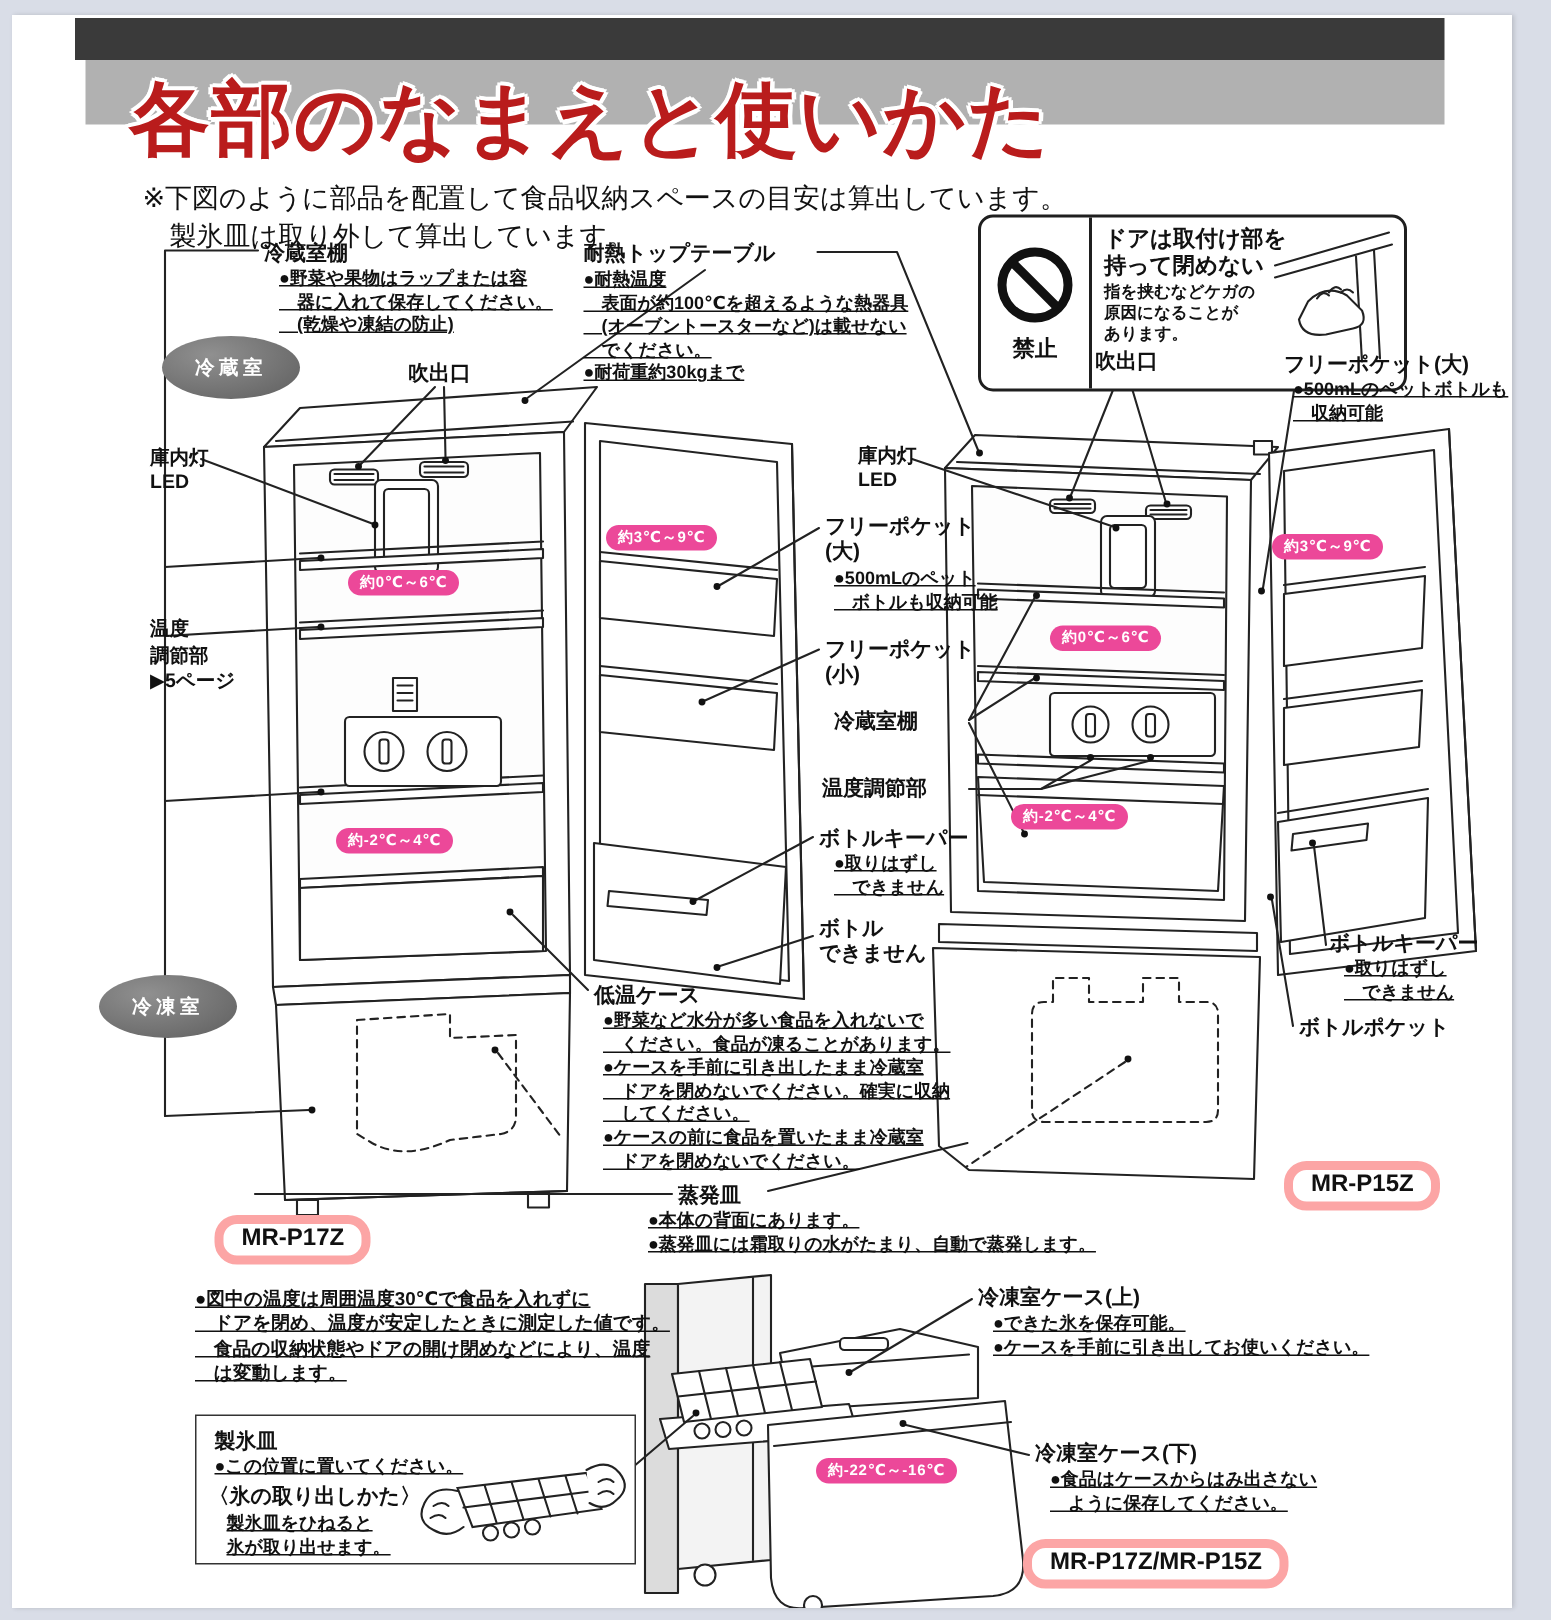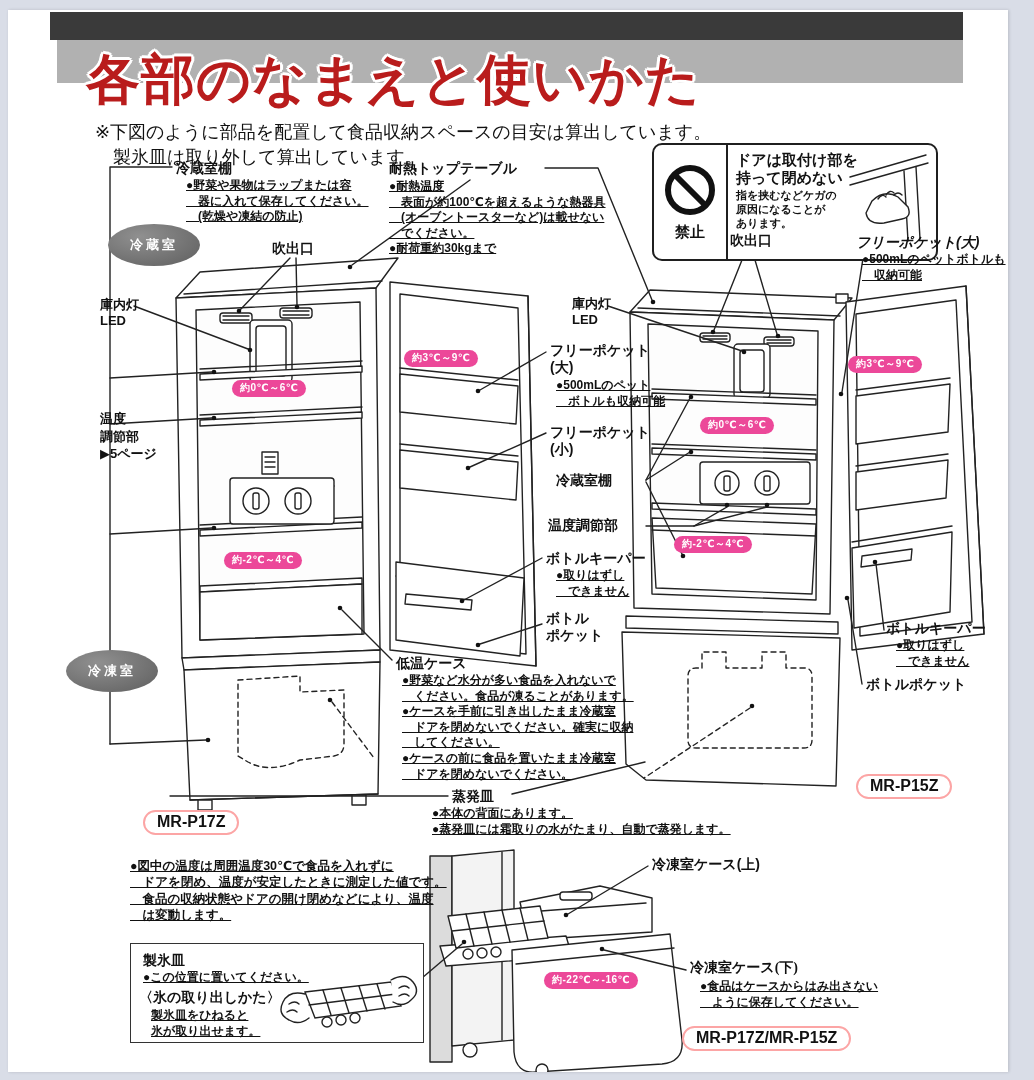--- a/index.html
+++ b/index.html
@@ -8,21 +8,21 @@
   .layer{position:absolute;left:-8px;top:-10px;width:1034px;height:1080px;}
   .bar-dark{position:absolute;left:50px;top:12px;width:913px;height:28px;background:#3a3a3a;}
   .bar-gray{position:absolute;left:57px;top:40px;width:906px;height:43px;background:#b1b1b1;}
   .title{position:absolute;left:86px;top:44px;font-size:54px;font-weight:bold;letter-spacing:1px;color:#b91c1c;
     text-shadow:-3px 0 0 #fff,3px 0 0 #fff,0 -3px 0 #fff,0 3px 0 #fff,-2px -2px 0 #fff,2px -2px 0 #fff,-2px 2px 0 #fff,2px 2px 0 #fff;}
   .hnote{position:absolute;left:95px;top:120px;font-size:18px;font-weight:normal;white-space:pre-line;line-height:1.4;}
   .lbl{position:absolute;font-size:14px;font-weight:bold;white-space:pre-line;line-height:1.2;}
   .note{position:absolute;font-size:12px;font-weight:600;white-space:pre-line;line-height:1.3;text-decoration:underline;}
   .pill{position:absolute;background:#ec4899;color:#fff;font-size:10px;font-weight:bold;padding:1px 8px 2px;border-radius:9px;letter-spacing:.5px;white-space:nowrap;}
   .badge{position:absolute;width:92px;height:42px;border-radius:50%;color:#fff;font-weight:bold;font-size:13px;letter-spacing:3px;display:flex;align-items:center;justify-content:center;background:radial-gradient(ellipse at 35% 30%,#909090,#5e5e5e);}
-  .model{position:absolute;border:2px solid #fca5a5;border-radius:15px;background:#fff;font-weight:bold;font-size:16px;padding:1px 12px 2px;white-space:nowrap;}
+  .model{position:absolute;border:6px solid #fca5a5;border-radius:15px;background:#fff;font-weight:bold;font-size:16px;padding:1px 12px 2px;white-space:nowrap;}
   .warnbox{position:absolute;left:652px;top:143px;width:282px;height:114px;border:2px solid #1f1f1f;border-radius:10px;background:#fff;display:flex;}
   .warncell-l{width:72px;border-right:2px solid #1f1f1f;display:flex;flex-direction:column;align-items:center;justify-content:center;}
   .warncell-r{position:relative;flex:1;padding:6px 4px 4px 8px;}
   .warn-title{font-size:15px;font-weight:bold;line-height:1.2;white-space:pre-line;}
   .warn-body{font-size:11px;font-weight:600;line-height:1.25;white-space:pre-line;margin-top:2px;}
   .warn-badge{font-size:15px;font-weight:bold;margin-top:2px;}
   .icebox{position:absolute;left:130px;top:943px;width:292px;height:98px;border:1.5px solid #333;background:#fff;}
   svg{display:block;}
   .art{position:absolute;left:0;top:0;}
 </style>
@@ -263,38 +263,38 @@
   <div class="model" style="left:143px;top:810px;">MR-P17Z</div>
 
   <div class="lbl" style="left:389px;top:160px;">耐熱トップテーブル</div>
   <div class="note" style="left:389px;top:179px;">●耐熱温度
 　表面が約100℃を超えるような熱器具
 　(オーブントースターなど)は載せない
 　でください。
 ●耐荷重約30kgまで</div>
 
   <div class="lbl" style="left:730px;top:232px;">吹出口</div>
-  <div class="lbl" style="left:856px;top:234px;font-style:italic;">フリーポケット(大)</div>
+  <div class="lbl" style="left:856px;top:234px;">フリーポケット(大)</div>
   <div class="note" style="left:862px;top:252px;">●500mLのペットボトルも
 　収納可能</div>
   <div class="lbl" style="left:572px;top:296px;font-size:13px;">庫内灯
 LED</div>
   <div class="lbl" style="left:550px;top:342px;">フリーポケット
 (大)</div>
   <div class="note" style="left:556px;top:378px;">●500mLのペット
 　ボトルも収納可能</div>
   <div class="lbl" style="left:550px;top:424px;">フリーポケット
 (小)</div>
   <div class="lbl" style="left:556px;top:472px;">冷蔵室棚</div>
   <div class="lbl" style="left:548px;top:517px;">温度調節部</div>
   <div class="lbl" style="left:546px;top:550px;">ボトルキーパー</div>
   <div class="note" style="left:556px;top:568px;">●取りはずし
 　できません</div>
   <div class="lbl" style="left:546px;top:610px;">ボトル
-ポケット</div>
+できません</div>
   <div class="lbl" style="left:396px;top:655px;">低温ケース</div>
   <div class="note" style="left:402px;top:673px;">●野菜など水分が多い食品を入れないで
 　ください。食品が凍ることがあります。
 ●ケースを手前に引き出したまま冷蔵室
 　ドアを閉めないでください。確実に収納
 　してください。
 ●ケースの前に食品を置いたまま冷蔵室
 　ドアを閉めないでください。</div>
   <div class="lbl" style="left:452px;top:788px;">蒸発皿</div>
   <div class="note" style="left:432px;top:806px;">●本体の背面にあります。
@@ -336,19 +336,21 @@
       <path d="M18,44 q6,-4 10,0 M16,52 q6,-4 10,0"></path>
       <path d="M120,20 q14,-8 22,2 q8,10 -2,18 q-8,8 -18,2" fill="#fff"></path>
       <path d="M128,28 q6,-4 10,0 M128,36 q6,-4 10,0"></path>
       <circle cx="56" cy="62" r="5" fill="#fff"></circle>
           <circle cx="70" cy="60" r="5" fill="#fff"></circle>
           <circle cx="84" cy="58" r="5" fill="#fff"></circle>
     </svg>
   </div>
 
   <div class="lbl" style="left:652px;top:856px;text-align:right;">冷凍室ケース(上)</div>
-  <div class="lbl" style="left:690px;top:960px;font-family:Liberation Serif, serif;">冷凍室ケース(下)</div>
+  <div class="note" style="left:662px;top:875px;">●できた氷を保存可能。
+●ケースを手前に引き出してお使いください。</div>
+  <div class="lbl" style="left:690px;top:960px;">冷凍室ケース(下)</div>
   <div class="note" style="left:700px;top:979px;">●食品はケースからはみ出さない
 　ように保存してください。</div>
   <div class="model" style="left:682px;top:1026px;">MR-P17Z/MR-P15Z</div>
 
 </div>
 </div>
 
 </body></html>

